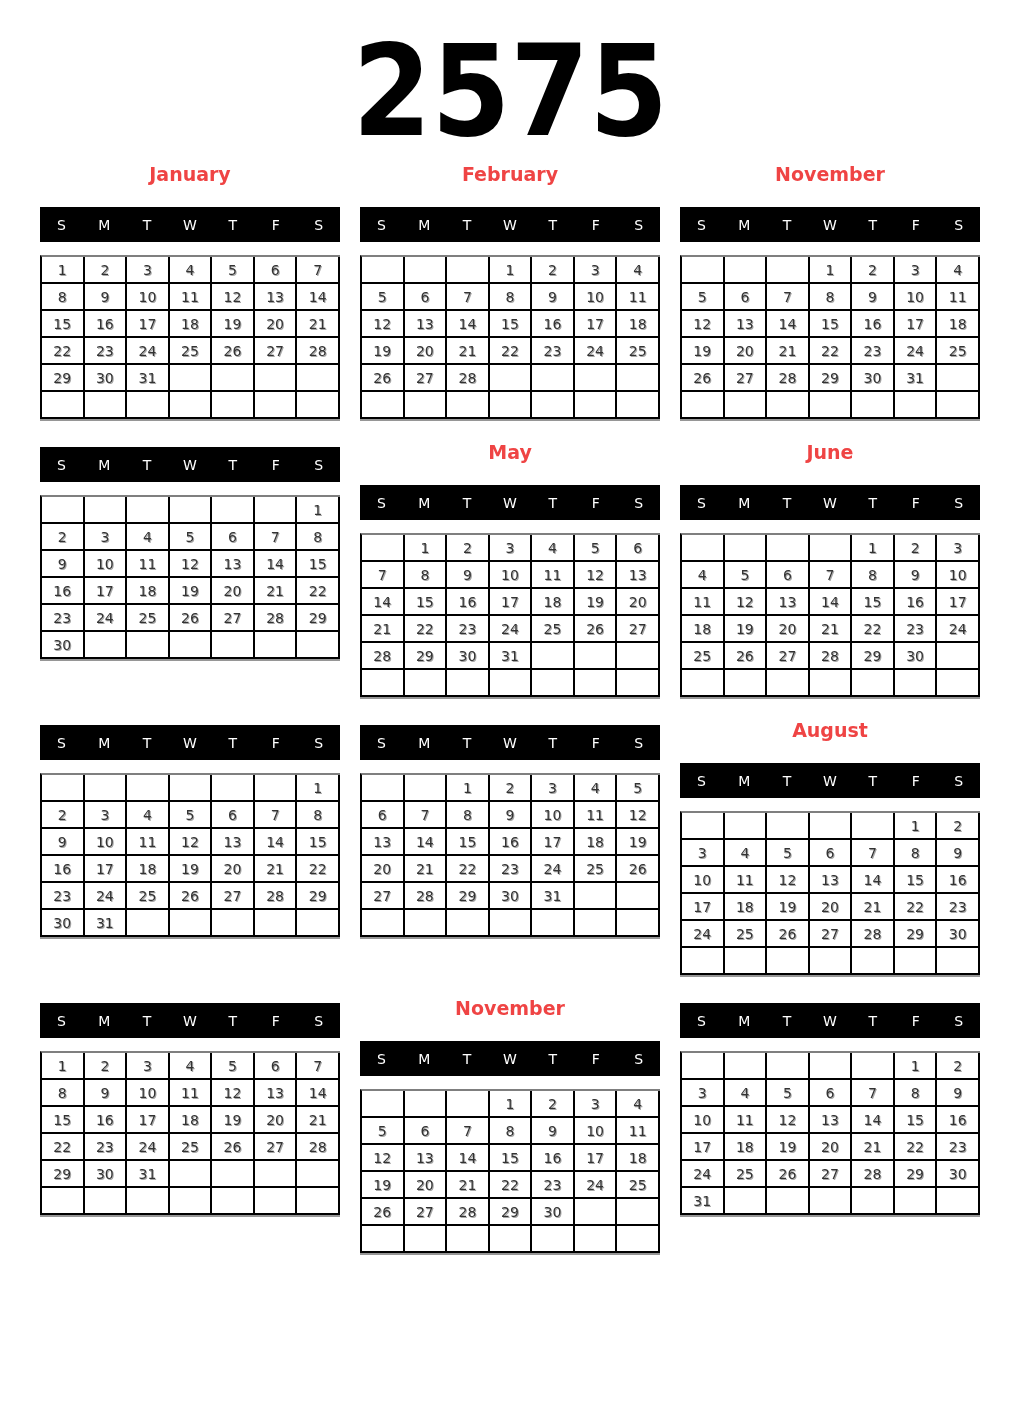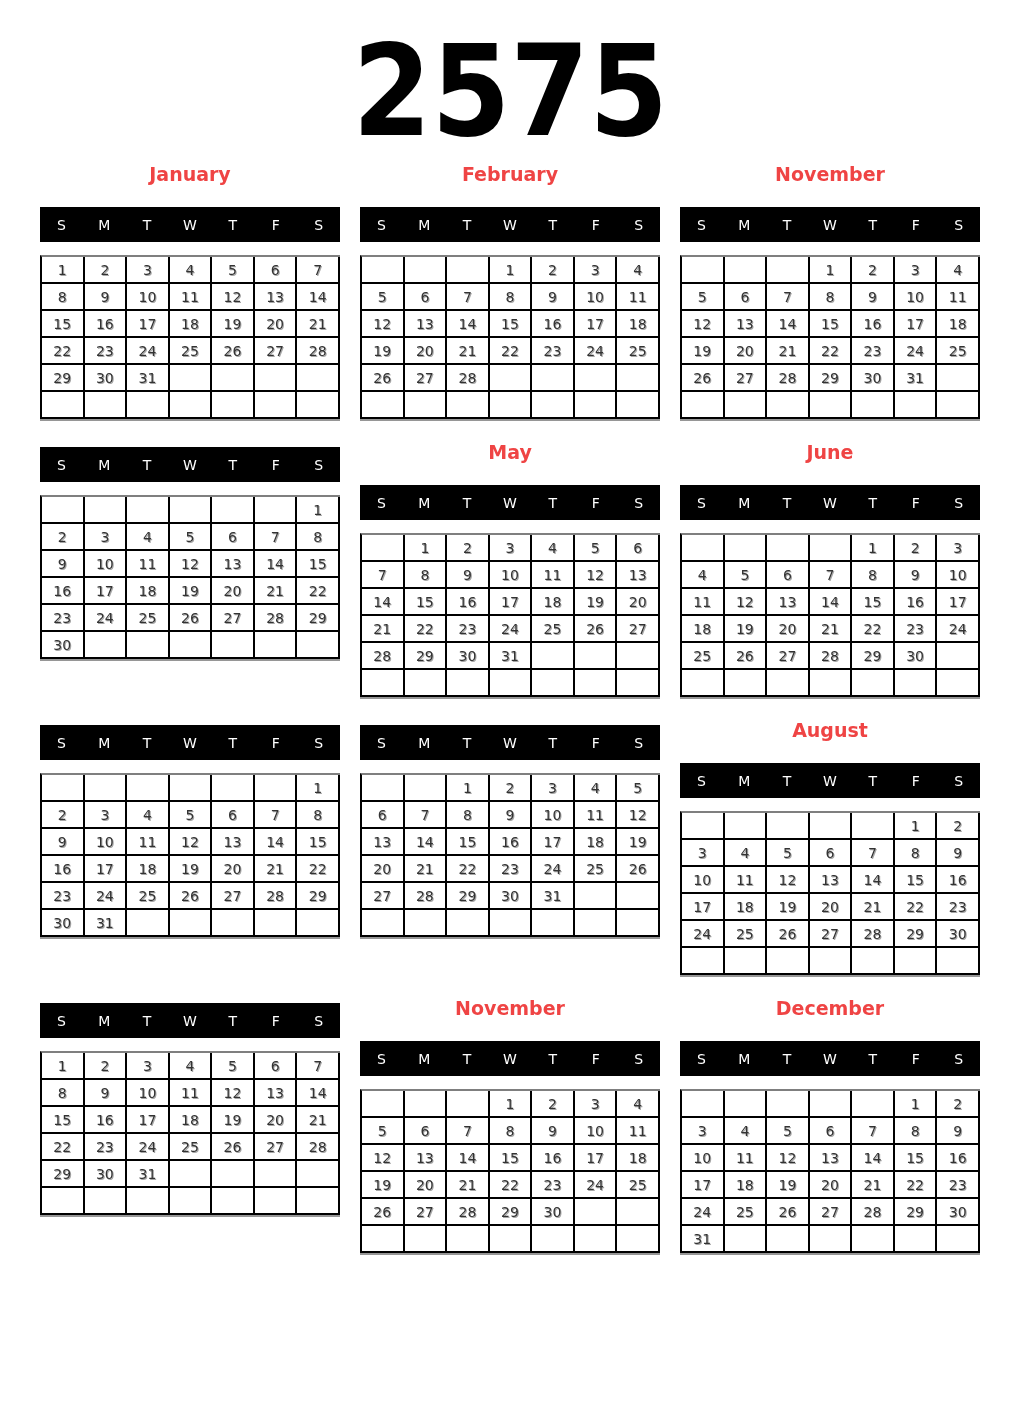--- a/index.html
+++ b/index.html
@@ -862,21 +862,20 @@
               <td></td>
               <td></td>
               <td></td>
               <td></td>
             </tr>
           </tbody>
     </table>
   </section>
 
   <section class="month">
-    <h2 class="month-name">December</h2>
     <div class="dow-bar">
           <span class="dow">S</span>
           <span class="dow">M</span>
           <span class="dow">T</span>
           <span class="dow">W</span>
           <span class="dow">T</span>
           <span class="dow">F</span>
           <span class="dow">S</span>
         </div>
     <table class="cal">

